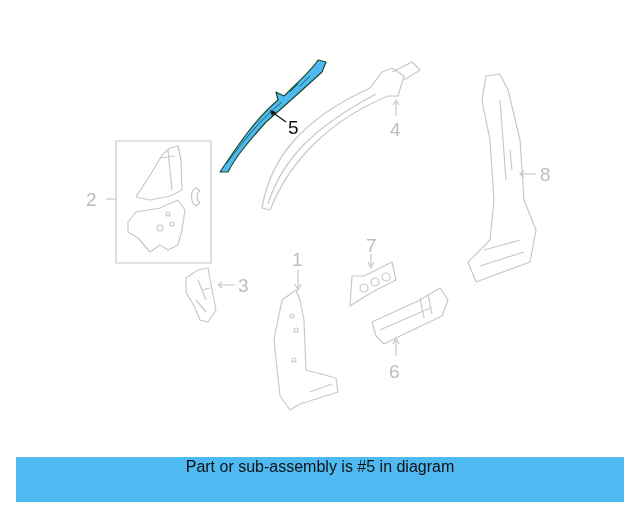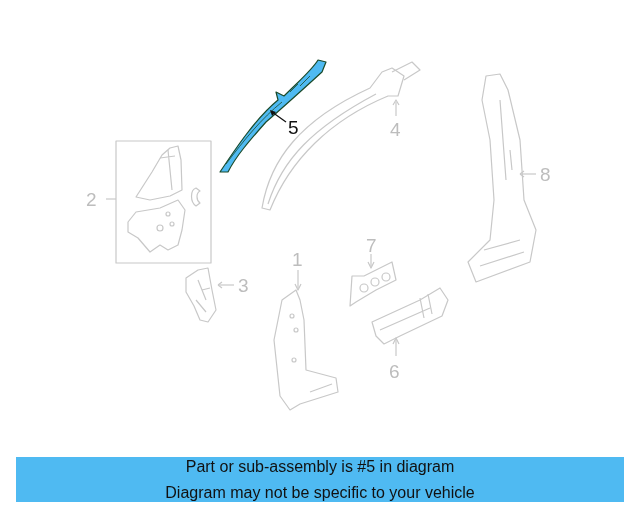--- a/index.html
+++ b/index.html
@@ -78,14 +78,13 @@
 <div class="callout" style="left:86px;top:190px;">2</div>
 <div class="callout" style="left:238px;top:276px;">3</div>
 <div class="callout" style="left:390px;top:120px;">4</div>
 <div class="callout active" style="left:288px;top:118px;">5</div>
 <div class="callout" style="left:389px;top:362px;">6</div>
 <div class="callout" style="left:366px;top:236px;">7</div>
 <div class="callout" style="left:540px;top:165px;">8</div>
 
 <div id="banner">
   <span>Part or sub-assembly is #5 in diagram</span>
-  <span>Diagram may not be specific to your vehicle</span>
 </div>
 
 </body></html>

